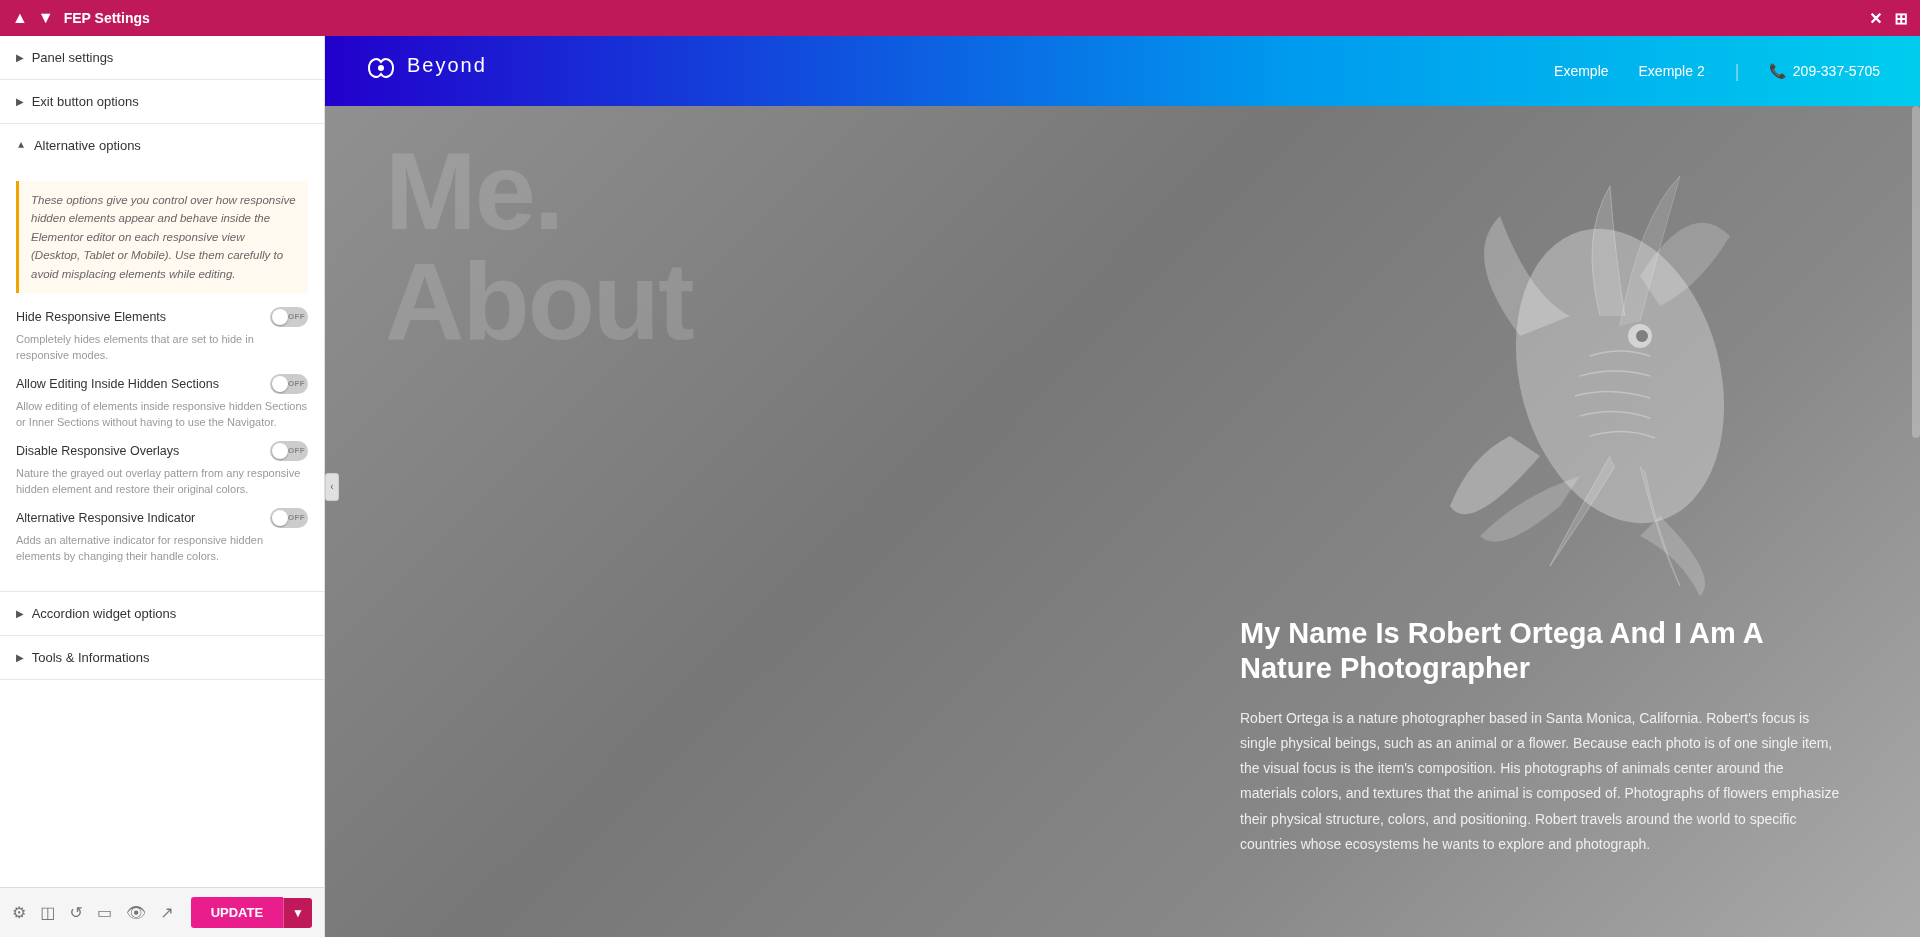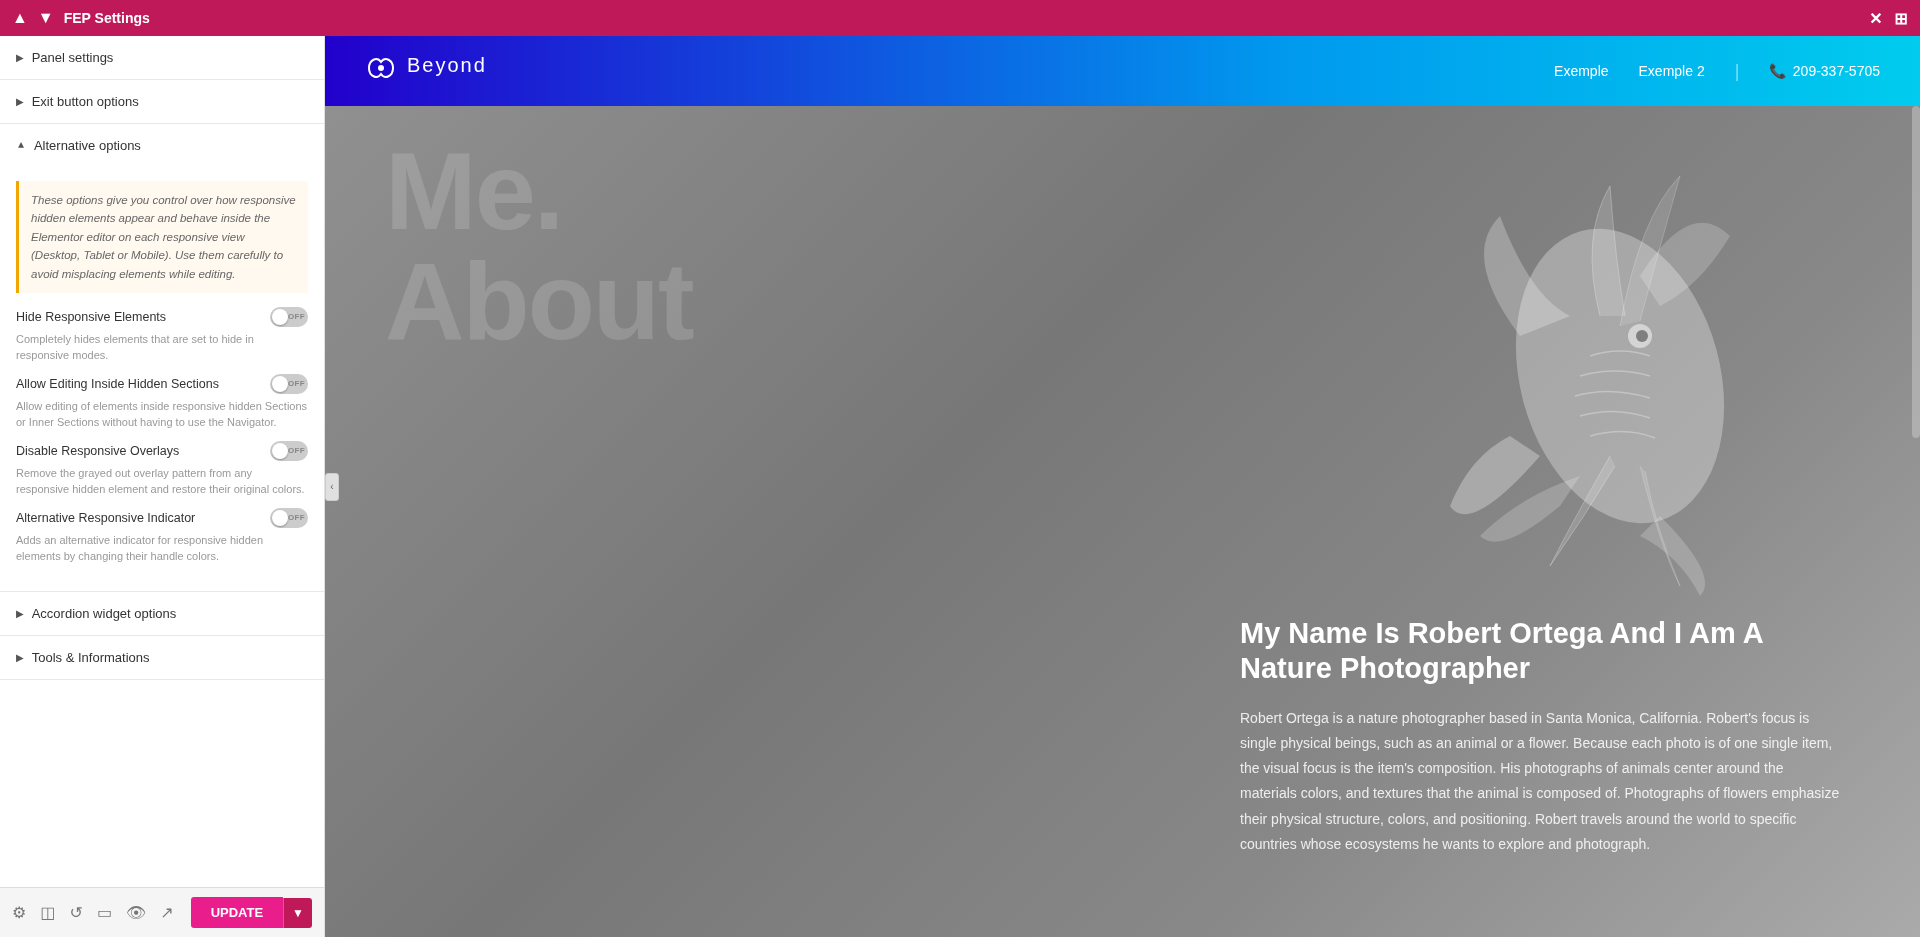--- a/index.html
+++ b/index.html
@@ -423,21 +423,21 @@
               <div class="toggle-label-row">
                 <span class="toggle-label">Disable Responsive Overlays</span>
                 <label class="toggle-switch">
                   <input type="checkbox" style="">
                   <div class="toggle-track">
                     <span class="off-label">OFF</span>
                   </div>
                   <div class="toggle-knob"></div>
                 </label>
               </div>
-              <div class="toggle-desc">Remove the grayed out overlay pattern from any responsive hidden element and restore their original colors.</div>
+              <div class="toggle-desc">Nature the grayed out overlay pattern from any responsive hidden element and restore their original colors.</div>
             </div>
 
             <div class="toggle-row">
               <div class="toggle-label-row">
                 <span class="toggle-label">Alternative Responsive Indicator</span>
                 <label class="toggle-switch">
                   <input type="checkbox" style="">
                   <div class="toggle-track">
                     <span class="off-label">OFF</span>
                   </div>

